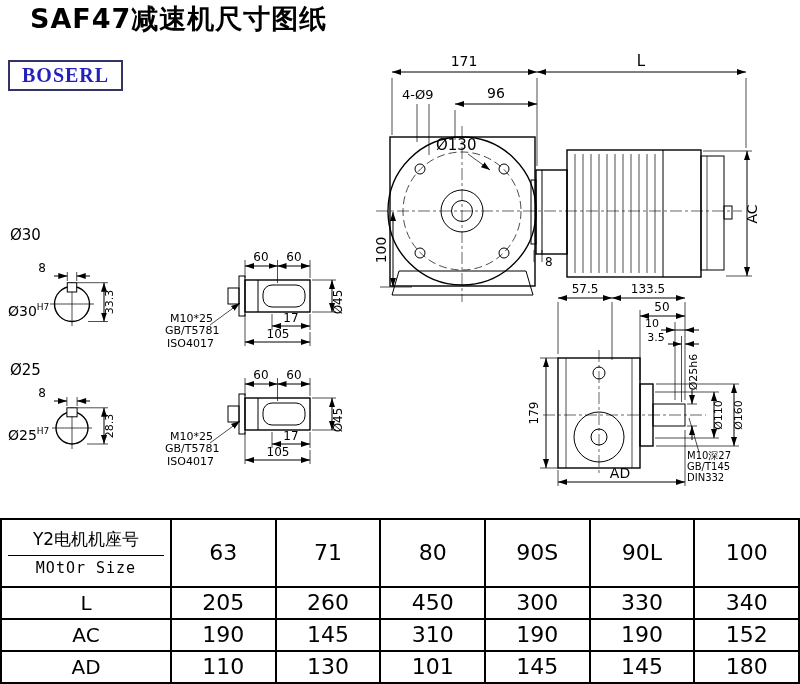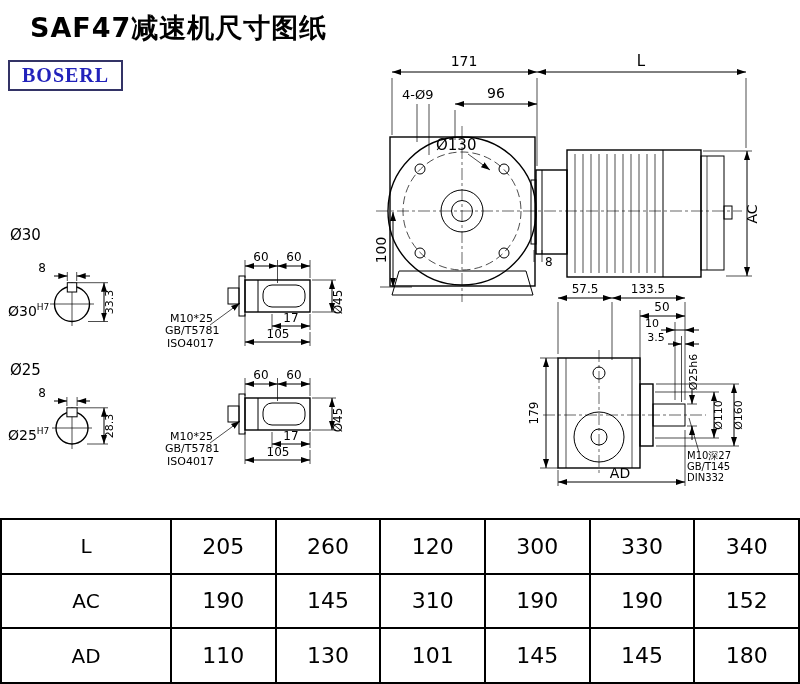--- a/index.html
+++ b/index.html
@@ -1,18 +1,18 @@
 <!DOCTYPE html>
 <html><head>
 <meta charset="utf-8">
 <style>
   html,body{margin:0;padding:0;}
   body{width:800px;height:684px;position:relative;background:#fff;overflow:hidden;
        font-family:"DejaVu Sans",sans-serif;color:#000;}
-  .title{position:absolute;left:30px;top:10px;font-size:27px;font-weight:700;letter-spacing:1px;}
+  .title{position:absolute;left:30px;top:1px;font-size:27px;font-weight:700;letter-spacing:1px;}
   .logo{position:absolute;left:8px;top:60px;border:2px solid #333366;color:#2222bb;
         font-family:"Liberation Serif",serif;font-weight:700;font-size:20px;
         padding:2px 12px;letter-spacing:1px;background:#fff;}
   svg{position:absolute;left:0;top:0;}
   svg text{font-family:"DejaVu Sans",sans-serif;fill:#000;}
   .t9{font-size:9px}.t10{font-size:10px}.t11{font-size:11px}.t12{font-size:12px}
   .t13{font-size:13px}.t14{font-size:14px}.t15{font-size:15px}
   .mid{text-anchor:middle}
   .dl{stroke:#000;stroke-width:1;fill:none;}
   .xl{stroke:#000;stroke-width:0.7;fill:none;}
@@ -279,25 +279,37 @@
     <text class="t10" x="687" y="481">DIN332</text>
   </g>
 </svg>
 
 <table class="dim-table">
   <colgroup>
       <col class="c0" style="width:170px">
       <col span="6">
     </colgroup>
   <tbody>
+      <tr>
+    <td>
+      <div class="hcn">Y2电机机座号</div>
+      <div class="hen">MOtOr Size</div>
+    </td>
+    <td>63</td>
+    <td>71</td>
+    <td>80</td>
+    <td>90S</td>
+    <td>90L</td>
+    <td>100</td>
+  </tr>
   <tr>
     <td class="rowlbl">L</td>
     <td>205</td>
     <td>260</td>
-    <td>120</td>
+    <td>450</td>
     <td>300</td>
     <td>330</td>
     <td>340</td>
   </tr>
   <tr>
     <td class="rowlbl">AC</td>
     <td>190</td>
     <td>145</td>
     <td>310</td>
     <td>190</td>

